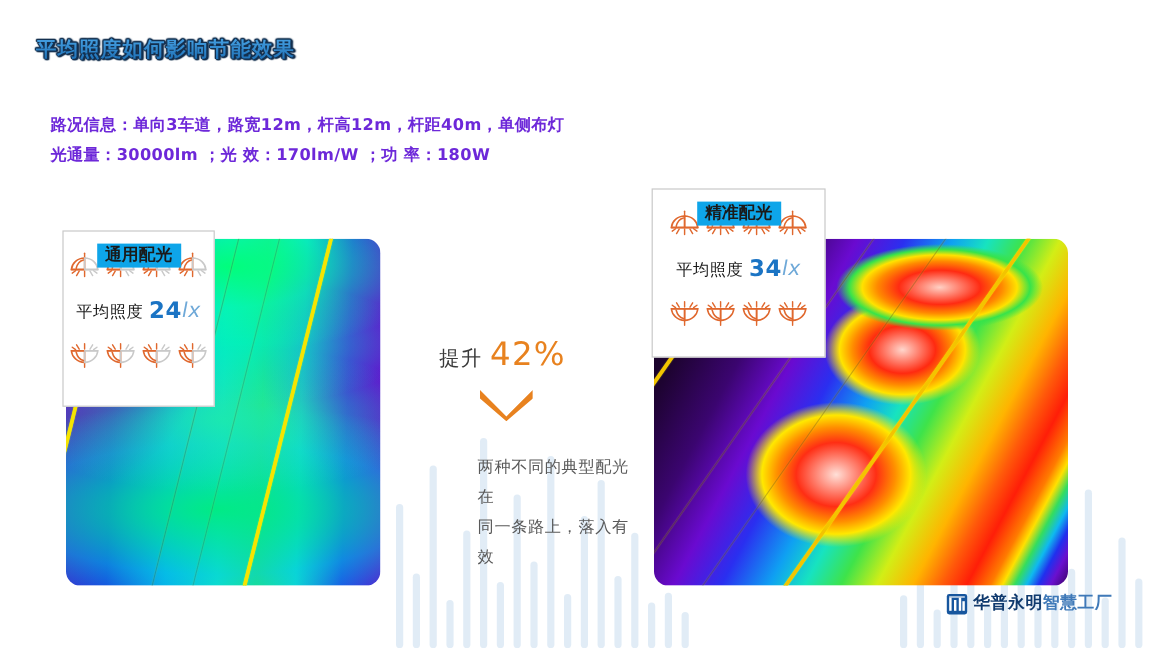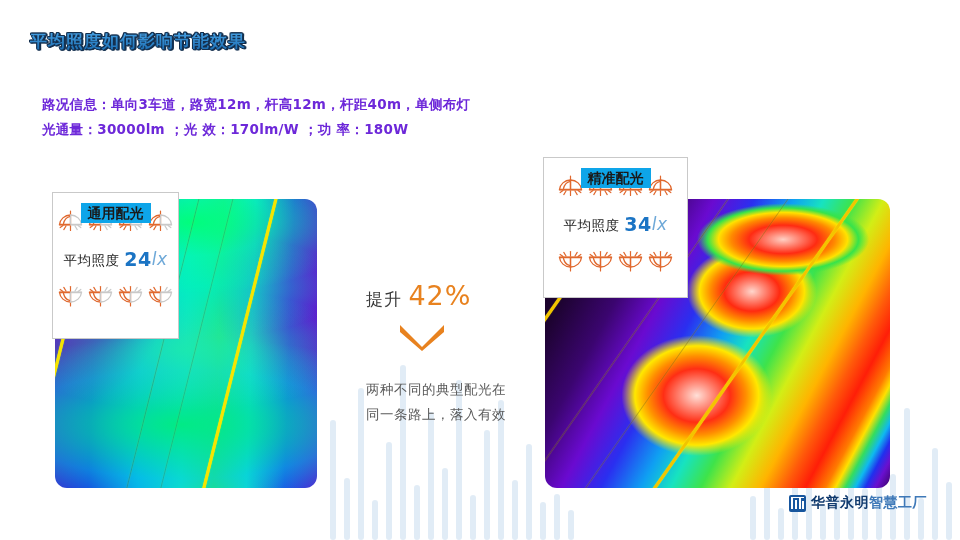--- a/index.html
+++ b/index.html
@@ -81,21 +81,21 @@
     white-space:nowrap;letter-spacing:.5px;
   }
   .avg-val{font-size:19px;font-weight:bold;color:#1b74c4;vertical-align:-1px;}
   .avg-unit{font-size:17px;color:#6fa9d8;font-weight:normal;font-style:italic;}
 
   
   .mid{position:absolute;left:366px;top:280px;width:160px;z-index:6;}
   .mid-gain{font-size:17px;color:#3a3a3a;white-space:nowrap;letter-spacing:1px;}
   .mid-gain .pct{font-size:27px;color:#e8821f;font-weight:normal;}
   .mid-arrow{margin:14px 0 0 34px;}
-  .mid-desc{margin-top:22px;font-size:13.5px;color:#5a5a5a;line-height:25px;letter-spacing:.5px;}
+  .mid-desc{margin-top:22px;font-size:13.5px;color:#5a5a5a;line-height:25px;letter-spacing:.5px;margin-left:32px;}
 
   
   .logo{position:absolute;left:789px;top:494px;z-index:7;display:flex;align-items:flex-end;gap:5px;}
   .logo-mark{width:17px;height:17px;background:#17569e;border-radius:2px;position:relative;overflow:hidden;flex:0 0 auto;}
   .logo-mark i{position:absolute;background:#fff;}
   .logo-text{font-size:14px;font-weight:bold;color:#103a6e;letter-spacing:.5px;white-space:nowrap;}
   .logo-text .sub{color:#3f79b8;font-weight:bold;}
 </style>
 </head>
 <body>

